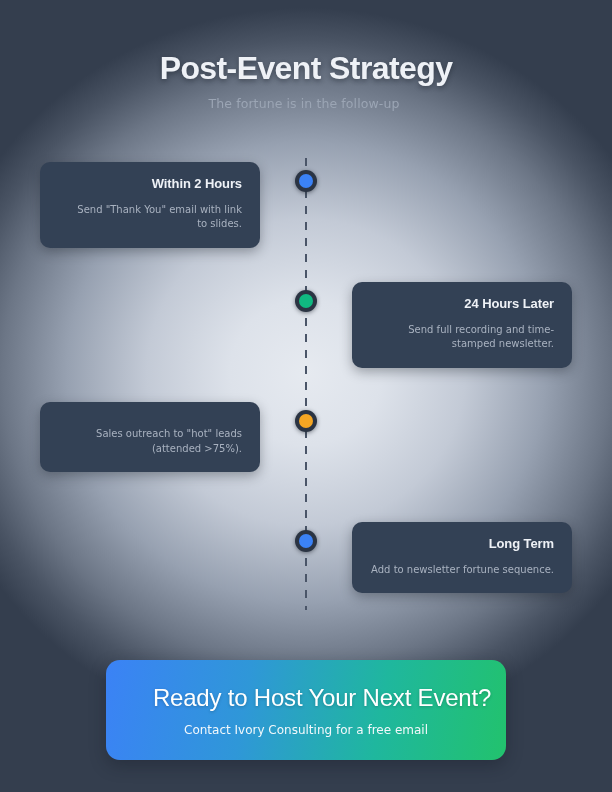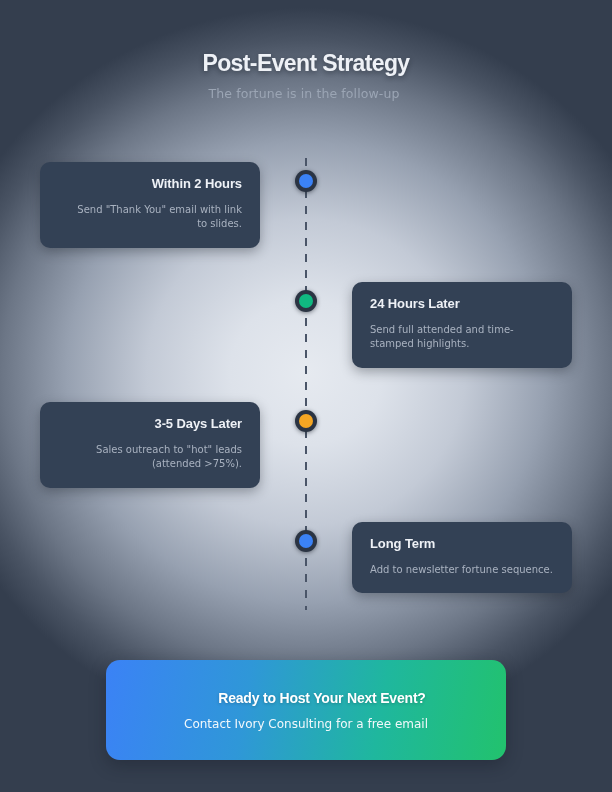--- a/index.html
+++ b/index.html
@@ -34,21 +34,21 @@
   .header {
     position: absolute;
     top: 50px;
     left: 0;
     width: 612px;
     text-align: center;
   }
   .main-title {
     margin: 0;
     font-family: "Liberation Sans", sans-serif;
-    font-size: 23px;
+    font-size: 32px;
     font-weight: bold;
     letter-spacing: -0.6px;
     color: #eef1f6;
     text-shadow: 0 2px 5px rgba(20,26,36,0.45);
   }
   .main-subtitle {
     margin: 9px 4px 0 0;
     font-family: "DejaVu Sans", sans-serif;
     font-size: 12.5px;
     font-weight: normal;
@@ -104,21 +104,21 @@
     position: absolute;
     top: 7px;
     width: 220px;
     box-sizing: border-box;
     background: #334155;
     border-radius: 10px;
     padding: 14px 18px 16px 18px;
     box-shadow: 0 4px 12px rgba(22,28,38,0.35);
   }
   .card.left  { left: 40px;  text-align: right; padding-left: 33px; }
-  .card.right { left: 352px; text-align: left;  }
+  .card.right { left: 352px; text-align: right;  }
 
   .card-title {
     font-family: "Liberation Sans", sans-serif;
     font-size: 13px;
     font-weight: bold;
     color: #eef1f6;
     line-height: 1.2;
     letter-spacing: -0.1px;
   }
   .card-desc {
@@ -140,22 +140,22 @@
     border-radius: 14px;
     background: linear-gradient(100deg, #3b82f6 0%, #2f97d8 35%, #1fb79e 68%, #22c26d 100%);
     box-shadow: 0 6px 16px rgba(20,26,36,0.35);
     display: flex;
     flex-direction: column;
     align-items: center;
     justify-content: center;
   }
   .cta-title {
     font-family: "Liberation Sans", sans-serif;
-    font-size: 14px;
-    font-weight: bold;
+    font-size: 24px;
+    font-weight: normal;
     color: #ffffff;
     letter-spacing: -0.2px;
     text-shadow: 0 1px 3px rgba(16,50,60,0.3);
     margin-left: 32px;
   }
   .cta-sub {
     margin-top: 11px;
     font-family: "DejaVu Sans", sans-serif;
     font-size: 12px;
     font-weight: normal;
@@ -180,30 +180,29 @@
       <div class="card-desc">Send "Thank You" email with link to slides.</div>
     </div>
     <div class="node">
       <div class="node-fill" style="background:#3b82f6"></div>
     </div>
   </div>
 
   <div class="t-row r1">
     <div class="card right">
       <div class="card-title">24 Hours Later</div>
-      <div class="card-desc">Send full attended and time-stamped highlights.</div>
+      <div class="card-desc">Send full recording and time-stamped newsletter.</div>
     </div>
     <div class="node">
       <div class="node-fill" style="background:#10b981"></div>
     </div>
   </div>
 
   <div class="t-row r2">
     <div class="card left">
-      <div class="card-title">3-5 Days Later</div>
       <div class="card-desc">Sales outreach to "hot" leads (attended &gt;75%).</div>
     </div>
     <div class="node">
       <div class="node-fill" style="background:#f5a623"></div>
     </div>
   </div>
 
   <div class="t-row r3">
     <div class="card right">
       <div class="card-title">Long Term</div>

